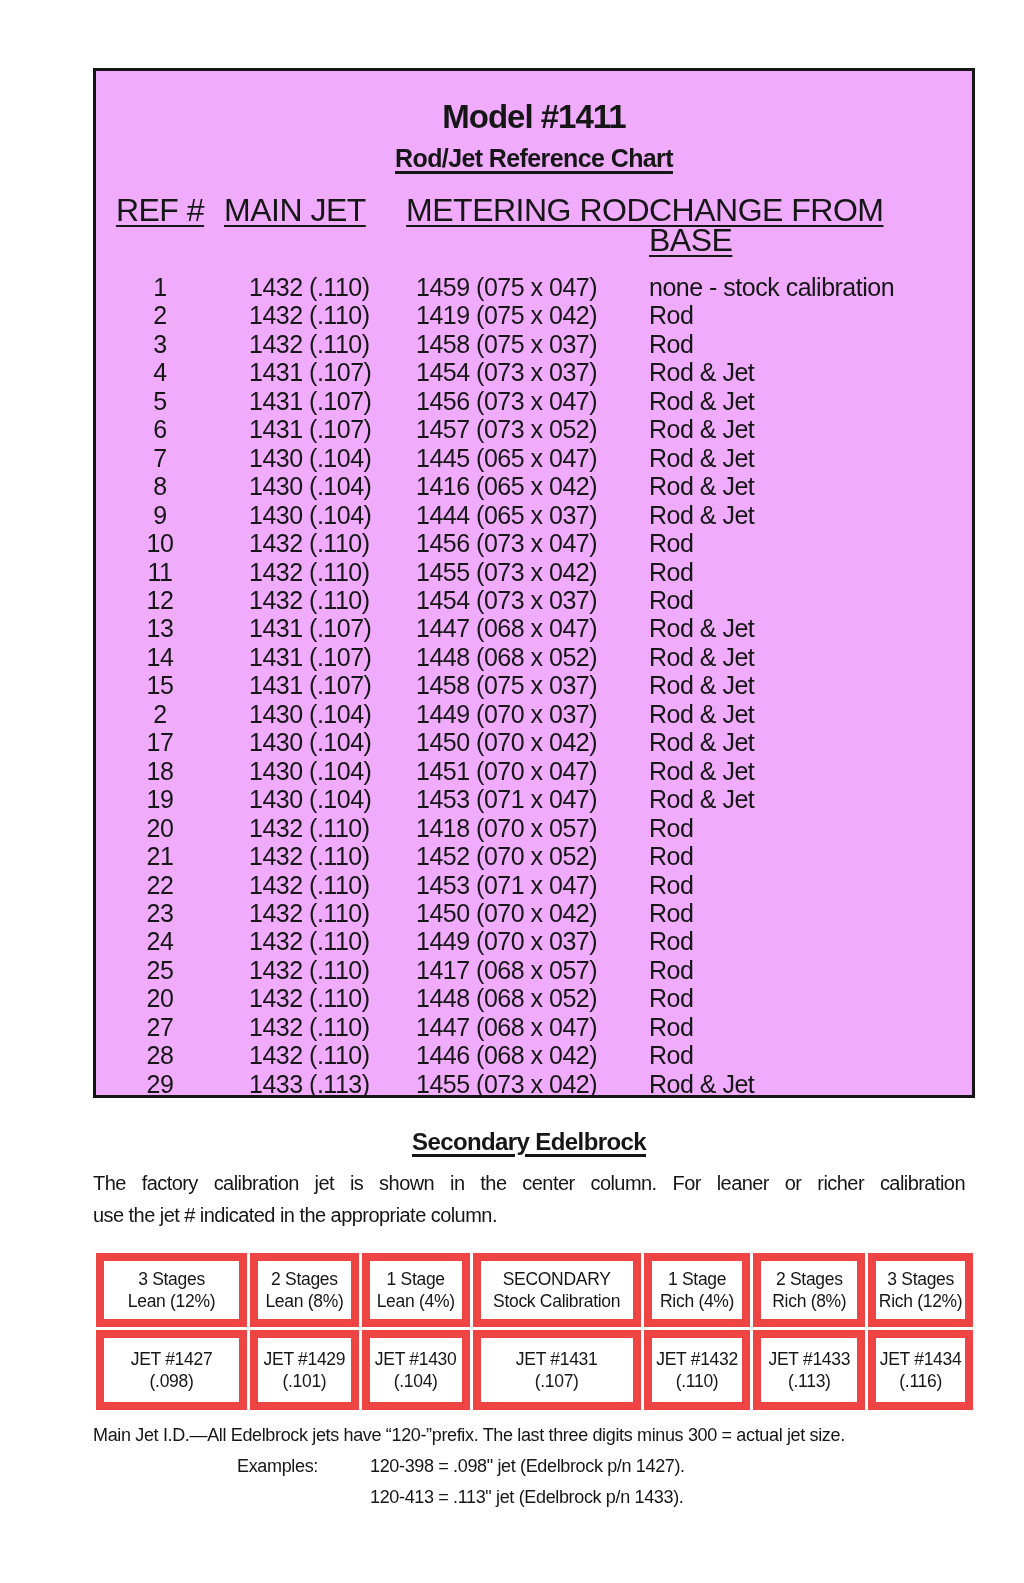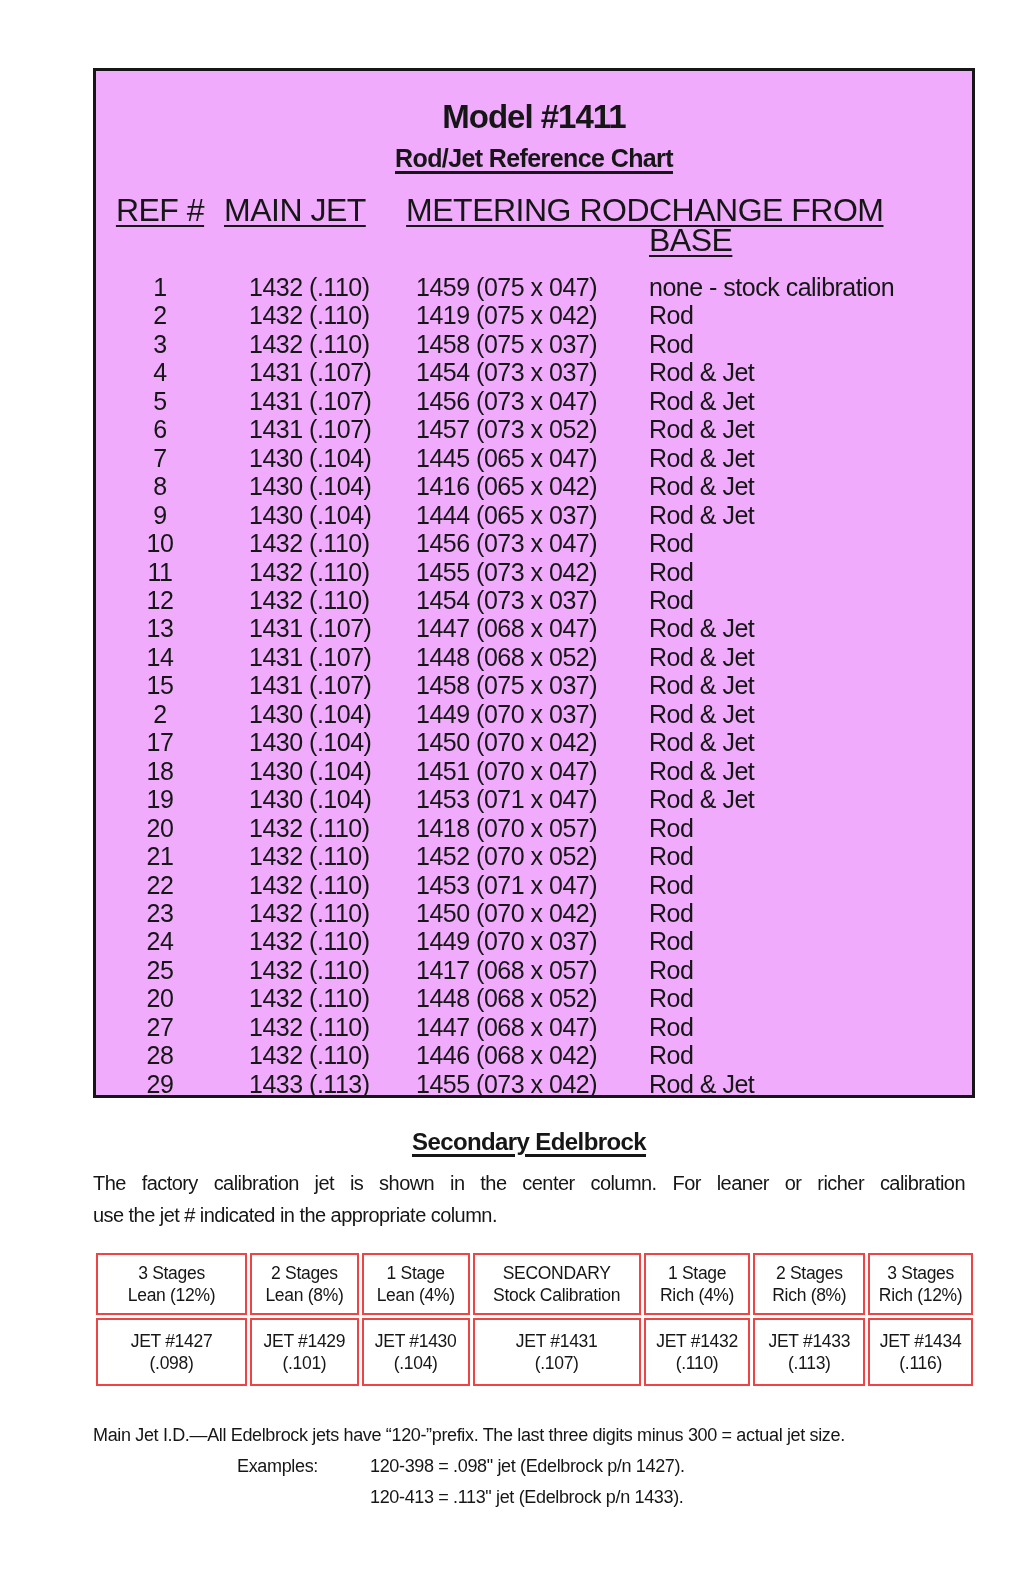--- a/index.html
+++ b/index.html
@@ -46,21 +46,21 @@
     font-size:20px;line-height:31.5px;letter-spacing:-0.55px;
   }
   .sec-desc .just{
     display:block;white-space:nowrap;text-align:justify;text-align-last:justify;
   }
   .sec-table{
     position:absolute;left:93px;top:1250px;width:883px;
     border-collapse:separate;border-spacing:3px;table-layout:fixed;
   }
   .sec-table td{
-    border:2px solid #ef4444;text-align:center;vertical-align:middle;
+    border:8px solid #ef4444;text-align:center;vertical-align:middle;
     font-size:17.5px;line-height:22.5px;letter-spacing:-0.3px;padding:0 2px;
   }
   .sec-table tr.hdr td{height:58px;}
   .sec-table tr.jets td{height:64px;}
   .col-w1{width:150px;}.col-w2{width:108px;}.col-w3{width:107px;}
   .col-w4{width:167px;}.col-w5{width:106px;}.col-w6{width:111px;}.col-w7{width:104px;}
   .footer{
     position:absolute;left:93px;top:1420px;width:880px;
     font-size:18px;line-height:31px;letter-spacing:-0.35px;
   }

